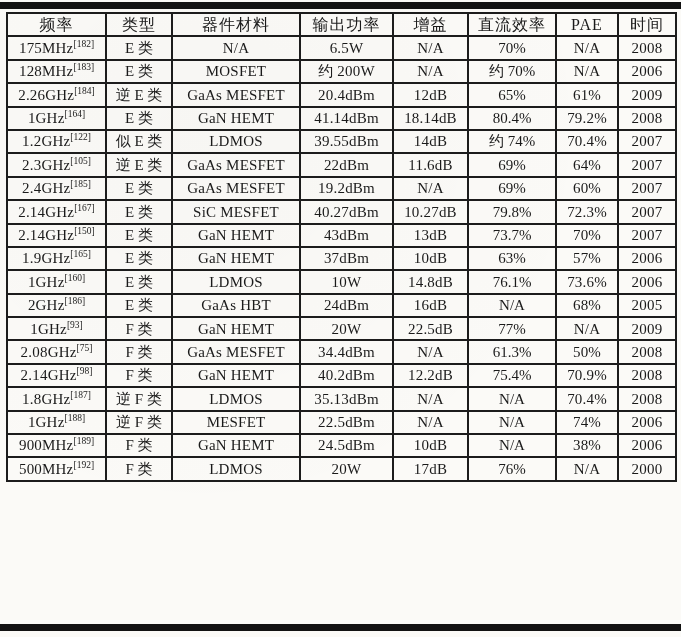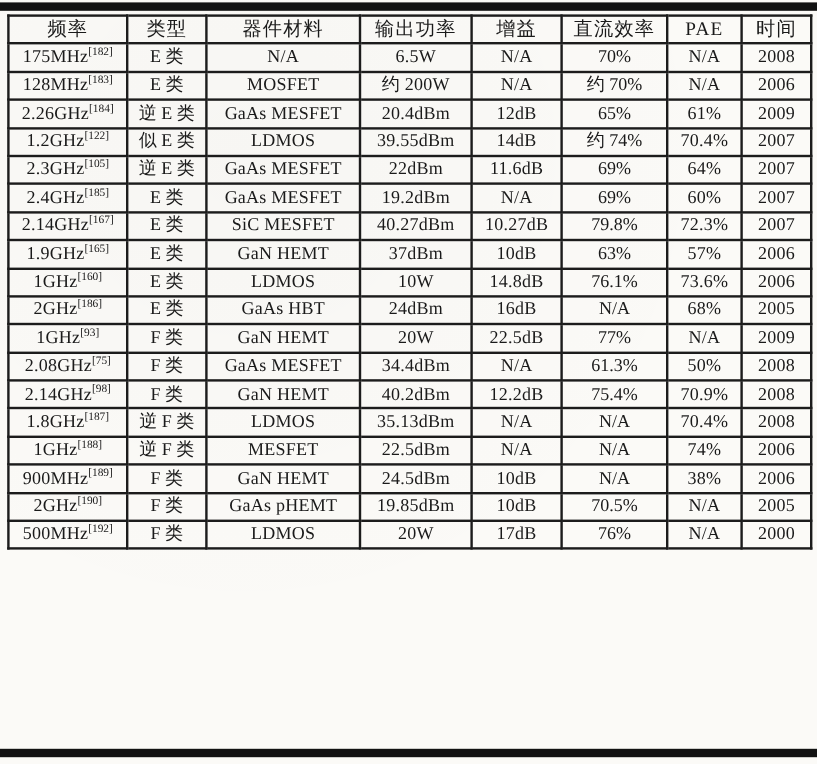--- a/index.html
+++ b/index.html
@@ -125,20 +125,30 @@
     <td class="c-latin"><span>2.26GHz</span><sup class="ref">[184]</sup></td>
     <td>逆 E 类</td>
     <td class="c-latin">GaAs MESFET</td>
     <td class="c-latin">20.4dBm</td>
     <td class="c-latin">12dB</td>
     <td>65%</td>
     <td class="c-latin">61%</td>
     <td class="c-latin">2009</td>
   </tr>
 
+  <tr>
+    <td class="c-latin"><span>1GHz</span><sup class="ref">[164]</sup></td>
+    <td>E 类</td>
+    <td class="c-latin">GaN HEMT</td>
+    <td class="c-latin">41.14dBm</td>
+    <td class="c-latin">18.14dB</td>
+    <td>80.4%</td>
+    <td class="c-latin">79.2%</td>
+    <td class="c-latin">2008</td>
+  </tr>
 
   <tr>
     <td class="c-latin"><span>1.2GHz</span><sup class="ref">[122]</sup></td>
     <td>似 E 类</td>
     <td class="c-latin">LDMOS</td>
     <td class="c-latin">39.55dBm</td>
     <td class="c-latin">14dB</td>
     <td>约 74%</td>
     <td class="c-latin">70.4%</td>
     <td class="c-latin">2007</td>
@@ -170,20 +180,30 @@
     <td class="c-latin"><span>2.14GHz</span><sup class="ref">[167]</sup></td>
     <td>E 类</td>
     <td class="c-latin">SiC MESFET</td>
     <td class="c-latin">40.27dBm</td>
     <td class="c-latin">10.27dB</td>
     <td>79.8%</td>
     <td class="c-latin">72.3%</td>
     <td class="c-latin">2007</td>
   </tr>
 
+  <tr>
+    <td class="c-latin"><span>2.14GHz</span><sup class="ref">[150]</sup></td>
+    <td>E 类</td>
+    <td class="c-latin">GaN HEMT</td>
+    <td class="c-latin">43dBm</td>
+    <td class="c-latin">13dB</td>
+    <td>73.7%</td>
+    <td class="c-latin">70%</td>
+    <td class="c-latin">2007</td>
+  </tr>
 
   <tr>
     <td class="c-latin"><span>1.9GHz</span><sup class="ref">[165]</sup></td>
     <td>E 类</td>
     <td class="c-latin">GaN HEMT</td>
     <td class="c-latin">37dBm</td>
     <td class="c-latin">10dB</td>
     <td>63%</td>
     <td class="c-latin">57%</td>
     <td class="c-latin">2006</td>
@@ -271,30 +291,20 @@
     <td class="c-latin"><span>900MHz</span><sup class="ref">[189]</sup></td>
     <td>F 类</td>
     <td class="c-latin">GaN HEMT</td>
     <td class="c-latin">24.5dBm</td>
     <td class="c-latin">10dB</td>
     <td>N/A</td>
     <td class="c-latin">38%</td>
     <td class="c-latin">2006</td>
   </tr>
 
-  <tr>
-    <td class="c-latin"><span>2GHz</span><sup class="ref">[190]</sup></td>
-    <td>F 类</td>
-    <td class="c-latin">GaAs pHEMT</td>
-    <td class="c-latin">19.85dBm</td>
-    <td class="c-latin">10dB</td>
-    <td>70.5%</td>
-    <td class="c-latin">N/A</td>
-    <td class="c-latin">2005</td>
-  </tr>
 
 
   <tr>
     <td class="c-latin"><span>500MHz</span><sup class="ref">[192]</sup></td>
     <td>F 类</td>
     <td class="c-latin">LDMOS</td>
     <td class="c-latin">20W</td>
     <td class="c-latin">17dB</td>
     <td>76%</td>
     <td class="c-latin">N/A</td>

